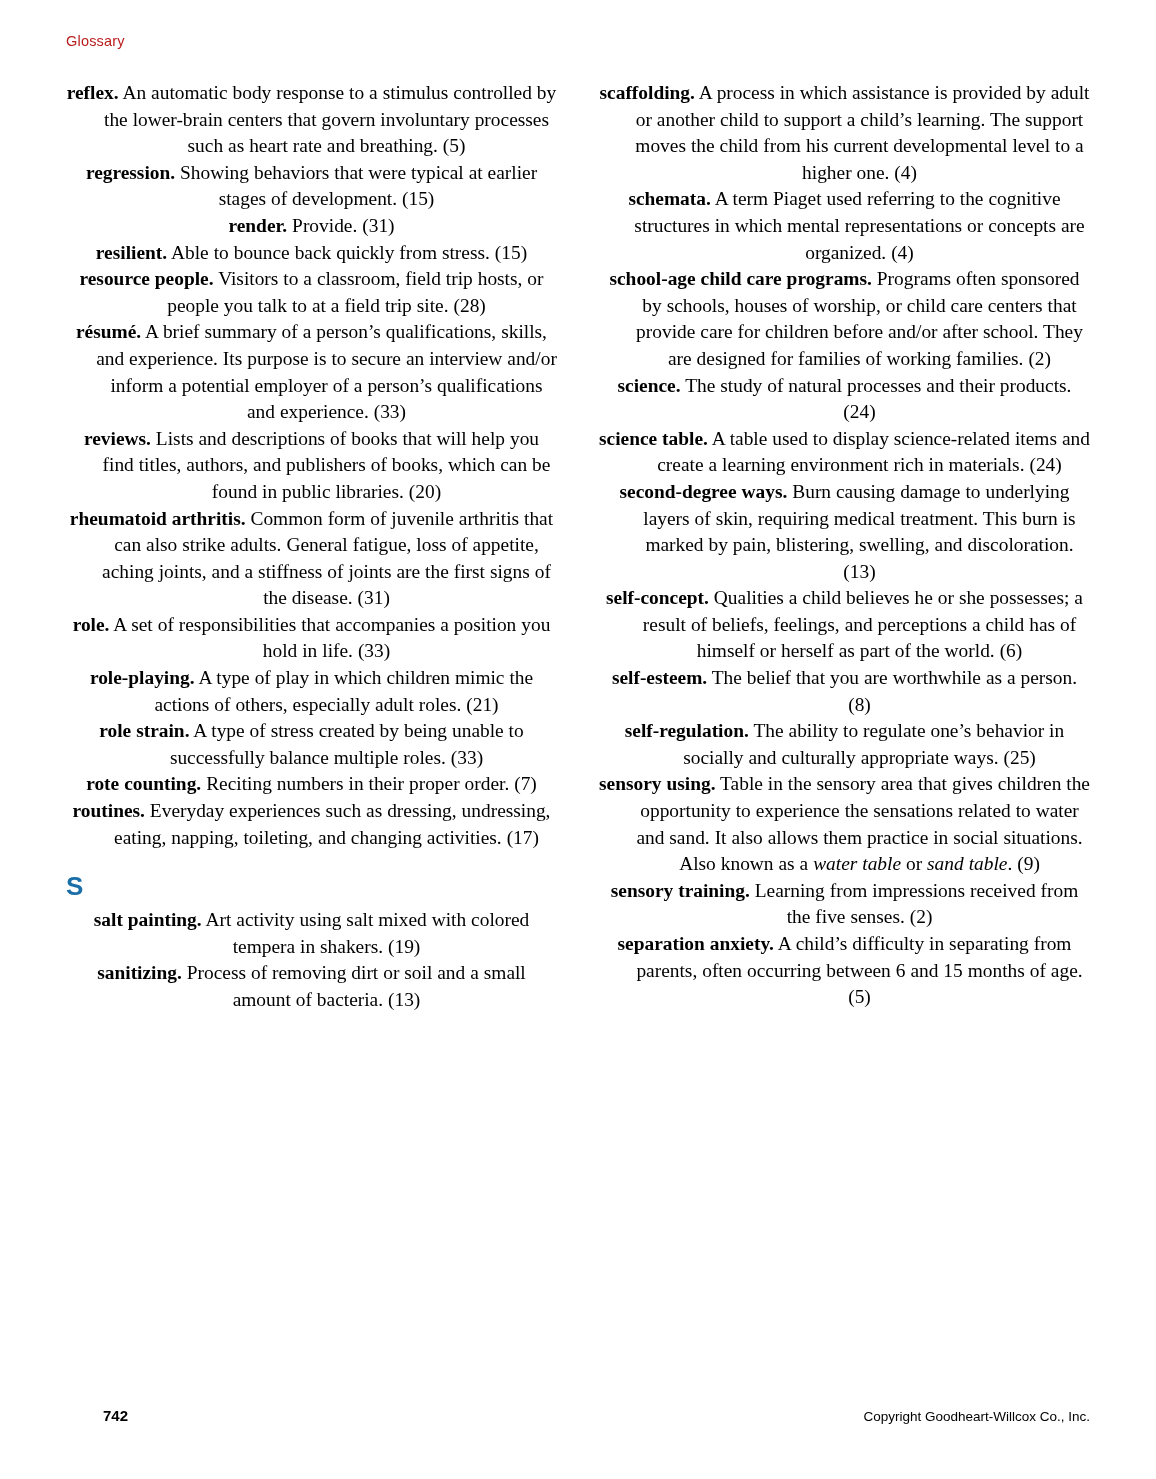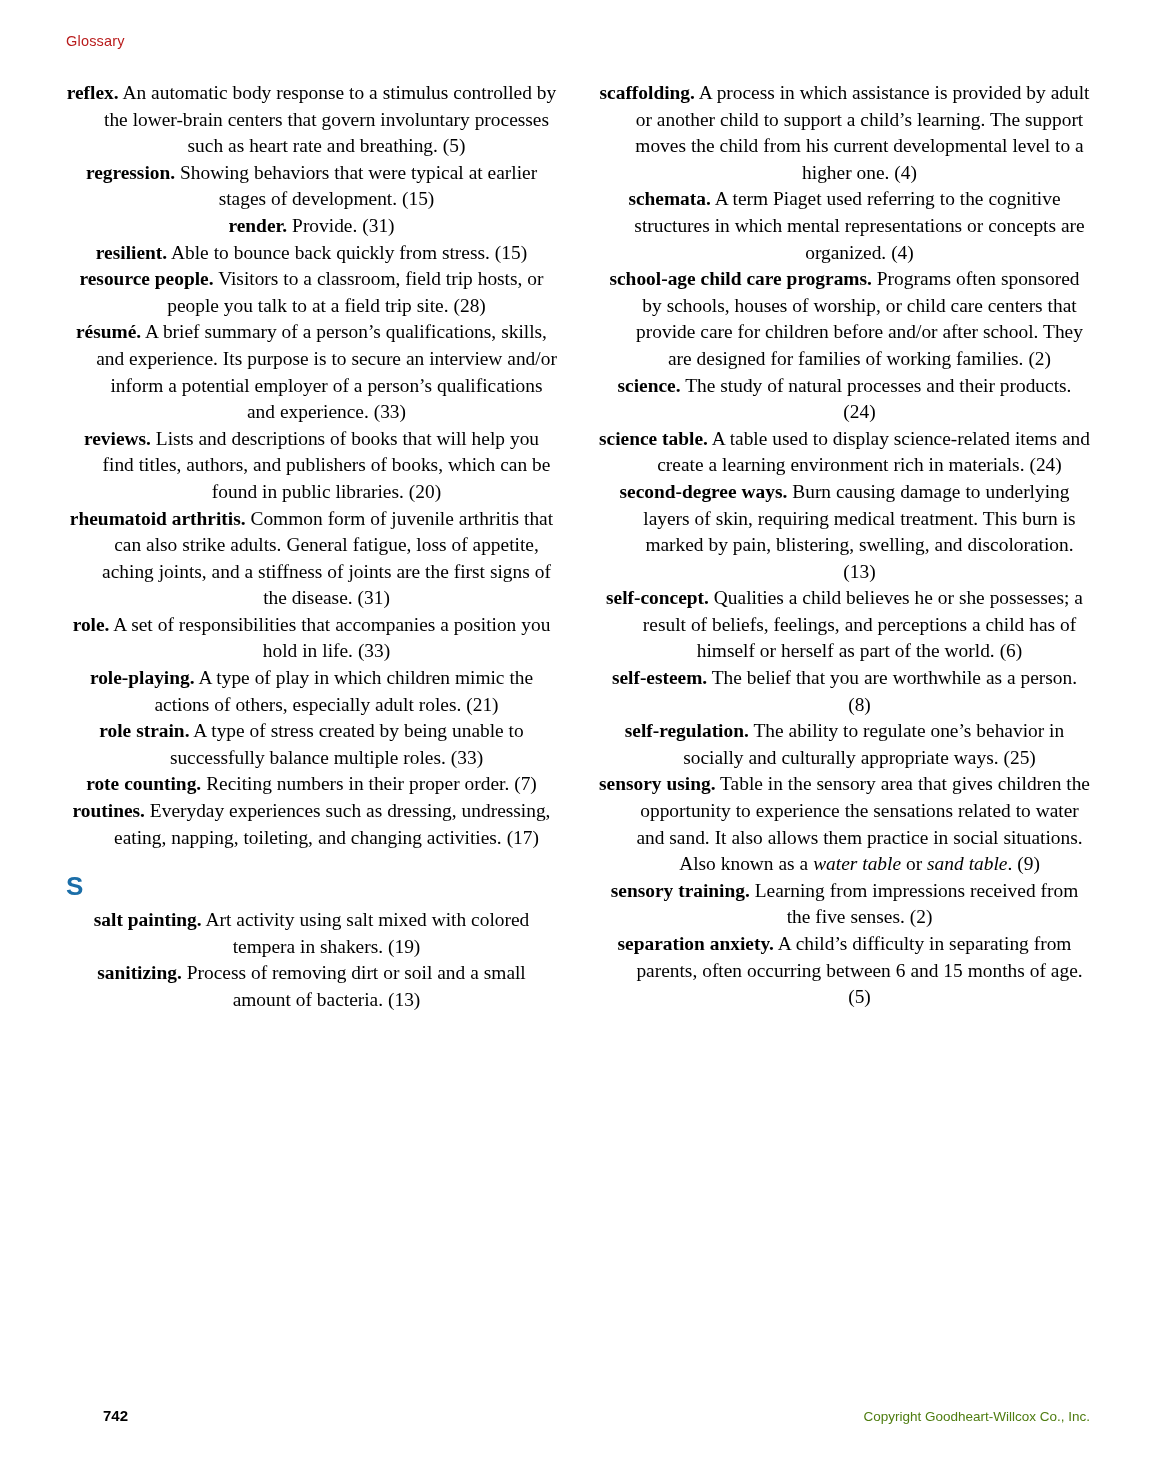--- a/index.html
+++ b/index.html
@@ -80,21 +80,21 @@
     font-size: 15px;
     color: #000;
     margin-left: 37px;
   }
   .copyright {
     position: absolute;
     right: 0;
     top: 2px;
     font-family: "Liberation Sans", sans-serif;
     font-size: 13.5px;
-    color: #4d7c0f;
+    color: #000000;
   }
 </style>
 </head>
 <body>
 
 <div class="page">
 
   <div class="running-head">Glossary</div>
 
   <div class="columns">

